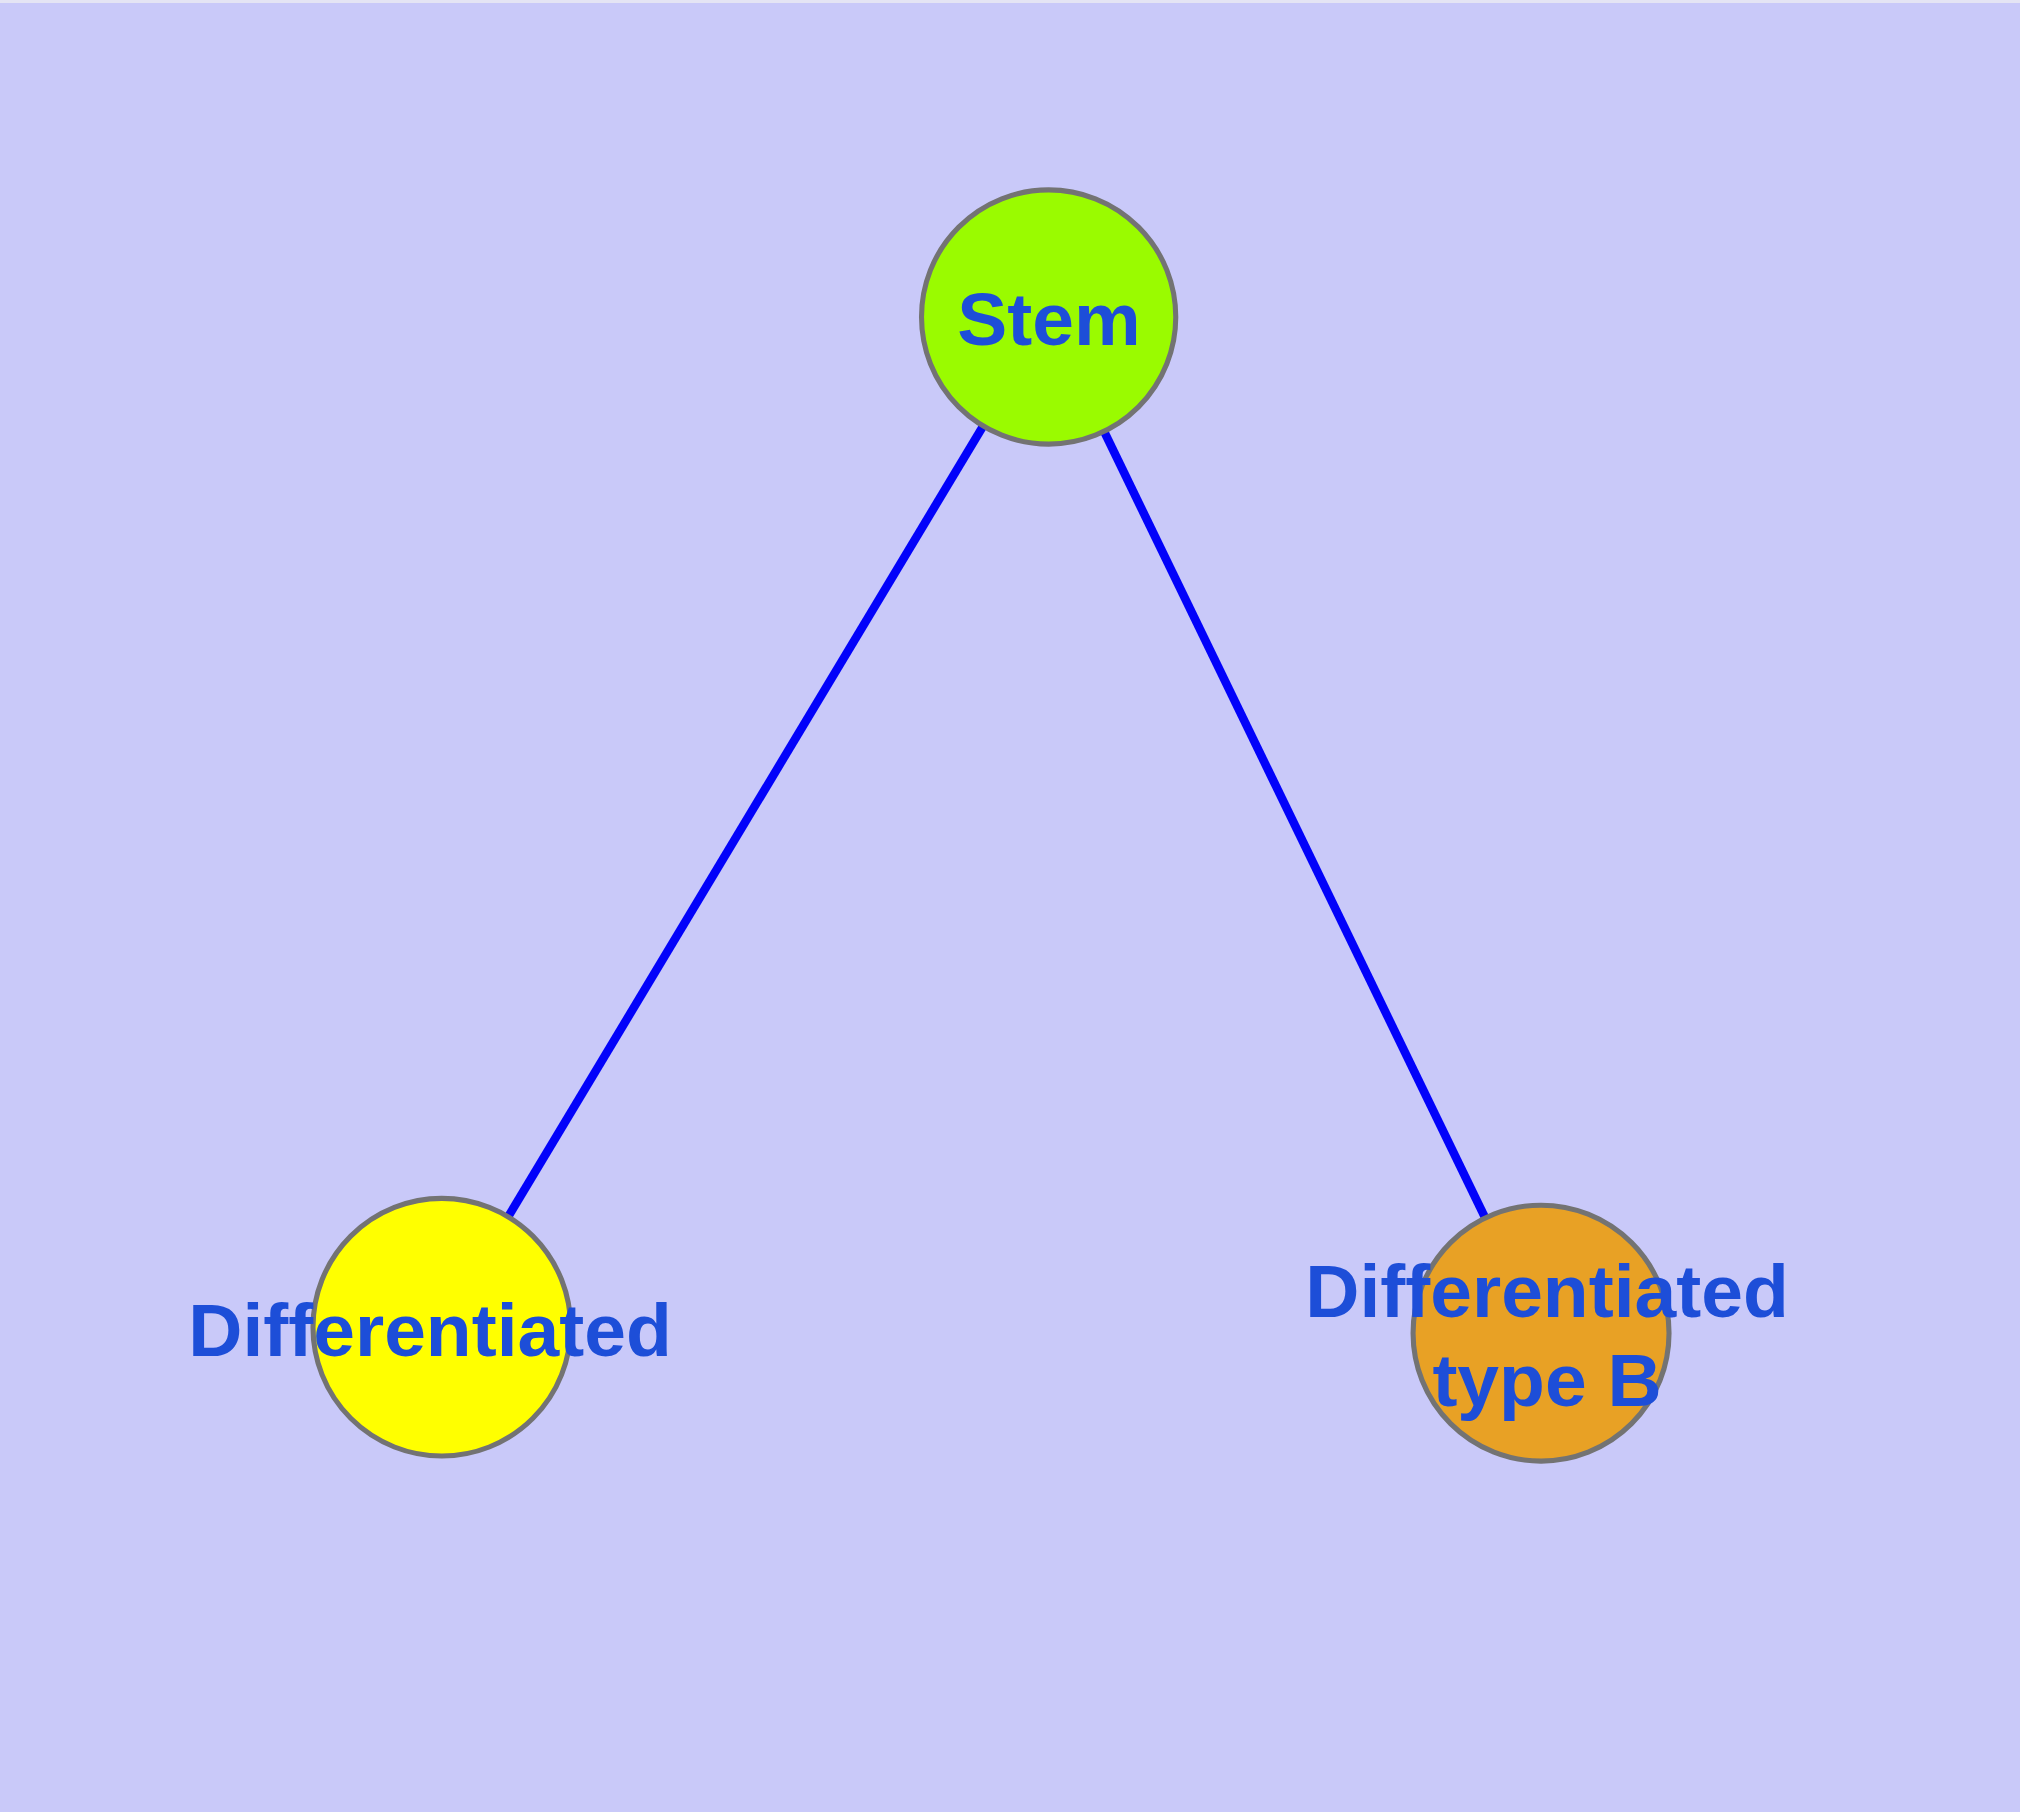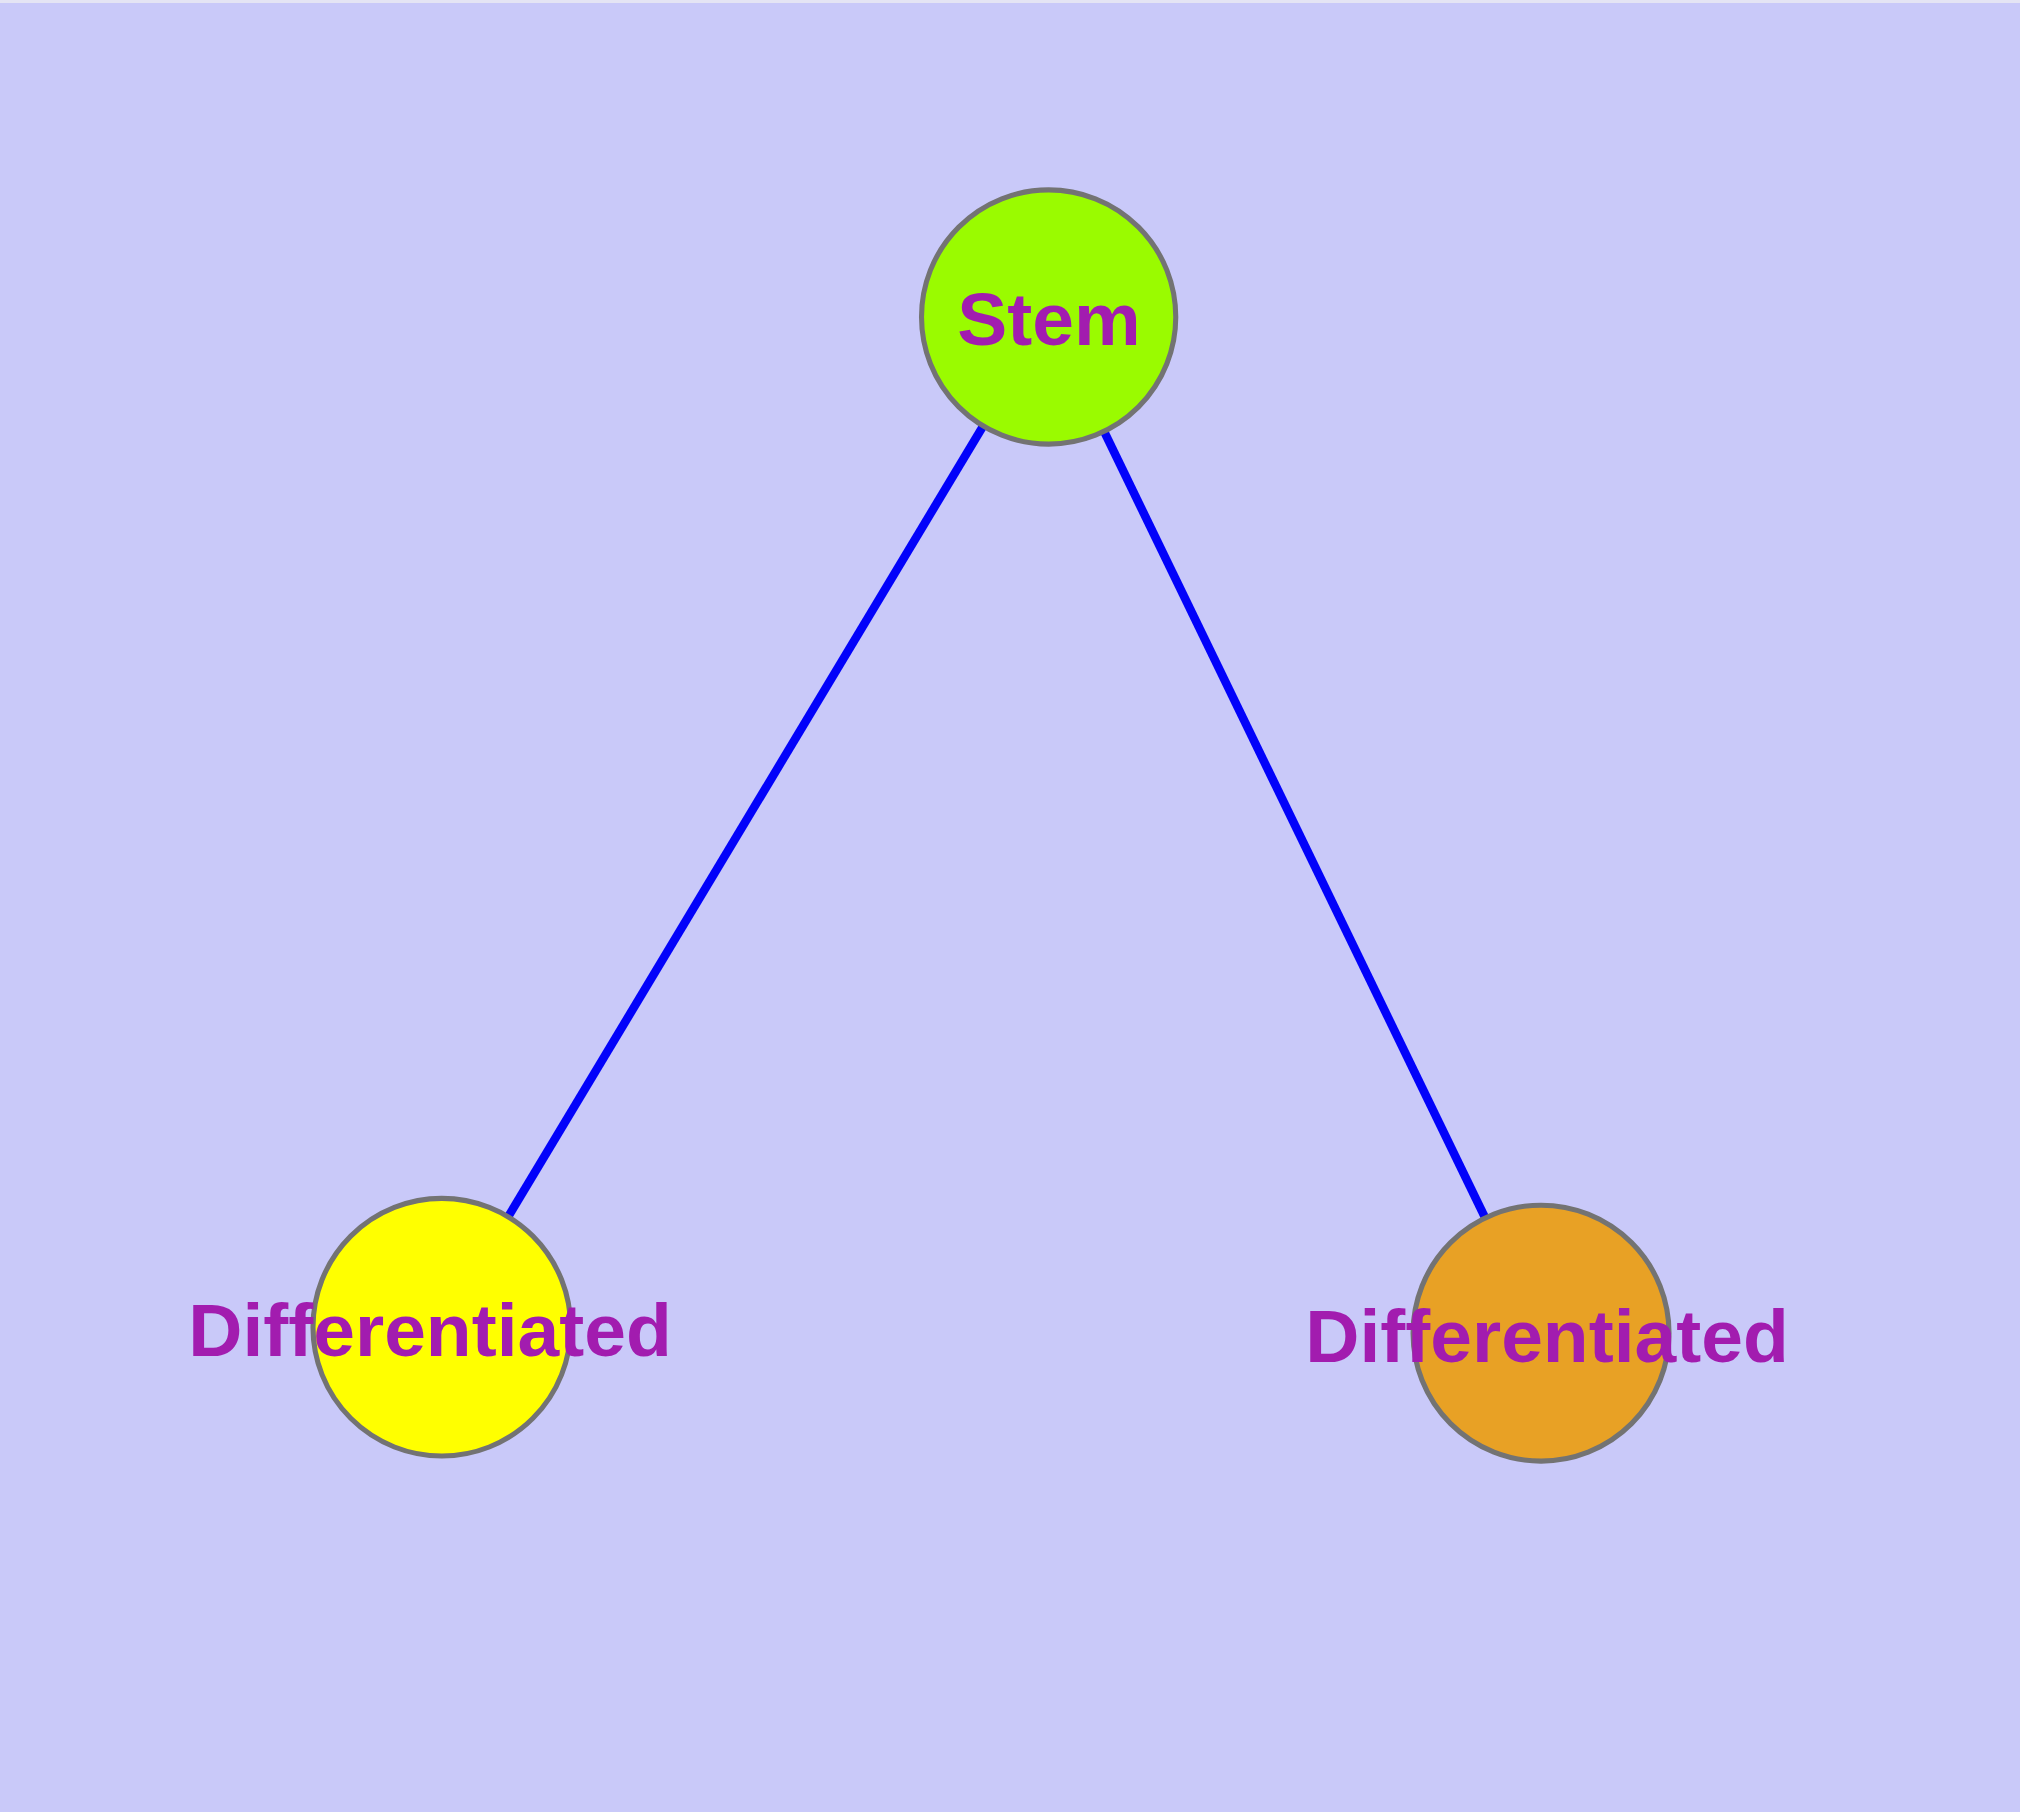--- a/index.html
+++ b/index.html
@@ -27,21 +27,21 @@
     height: 1812px;
     z-index: 1;
   }
   .node-label {
     position: absolute;
     transform: translate(-50%, -50%);
     text-align: center;
     font-weight: bold;
     font-size: 75px;
     line-height: 89px;
-    color: #a21caf;
+    color: #1d4ed8;
     white-space: nowrap;
     z-index: 2;
   }
   .node-label span { display: block; }
   .label-stem   { left: 1049px; top: 319px; }
   .label-type-a { left: 430px;  top: 1330px; }
   .label-type-b { left: 1547px; top: 1336px; }
 </style>
 </head>
 <body>
@@ -61,16 +61,17 @@
   <div class="node-label label-stem">
     <span>Stem</span>
   </div>
 
   <div class="node-label label-type-a">
     <span>Differentiated</span>
   </div>
 
   <div class="node-label label-type-b">
     <span>Differentiated</span>
+    <span>type B</span>
   </div>
 
 </div>
 
 
 </body></html>

